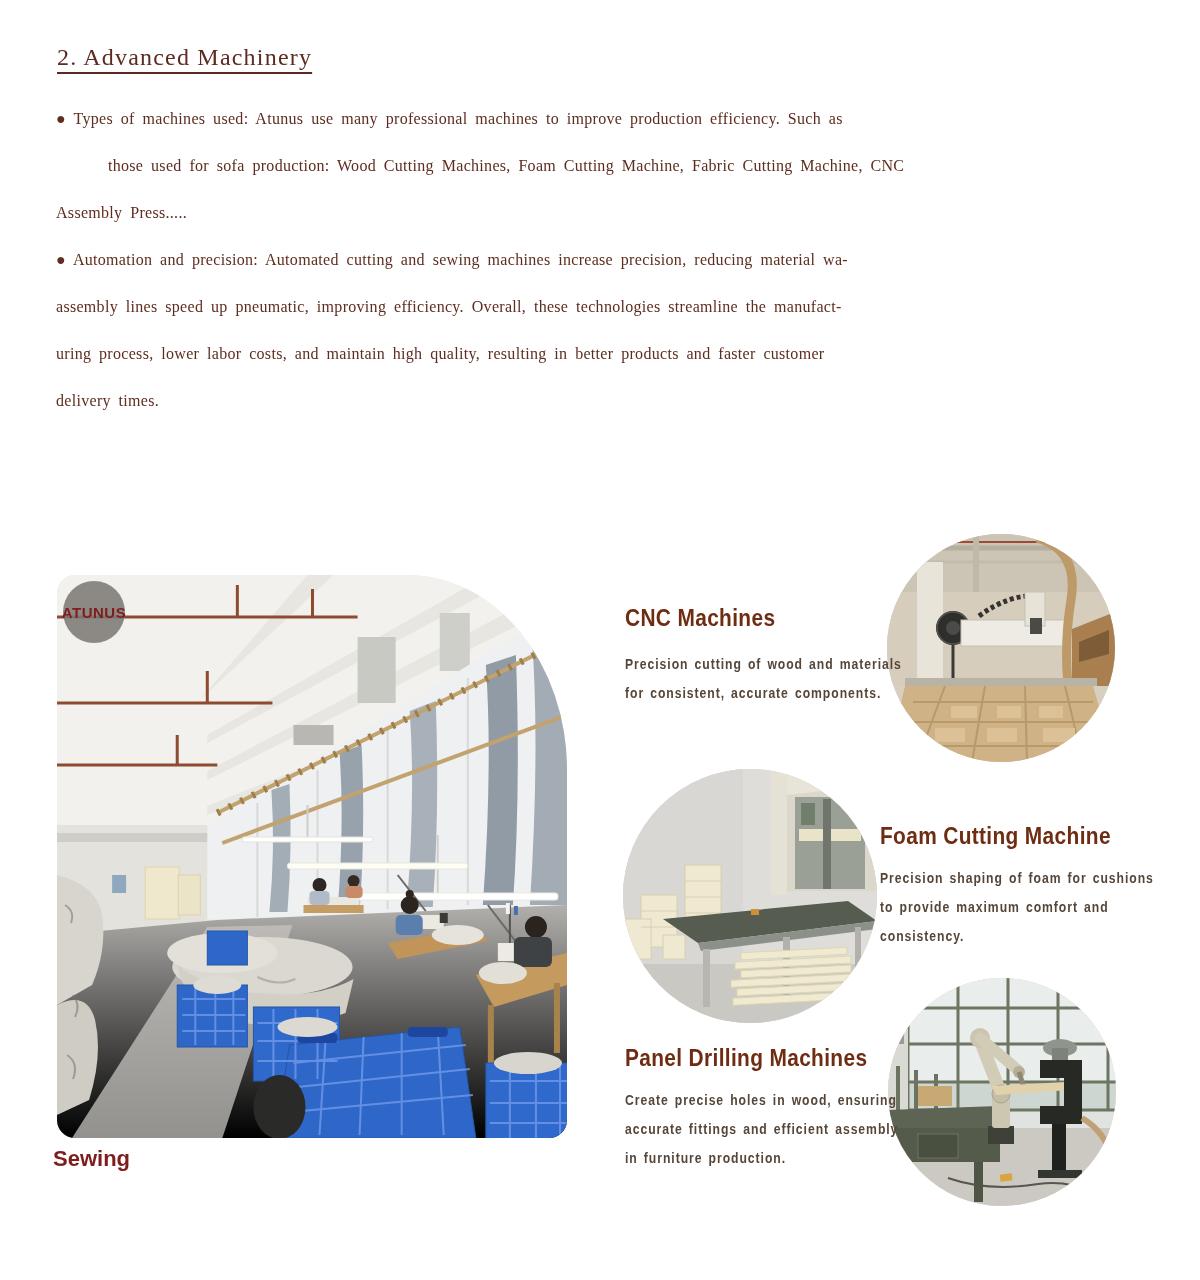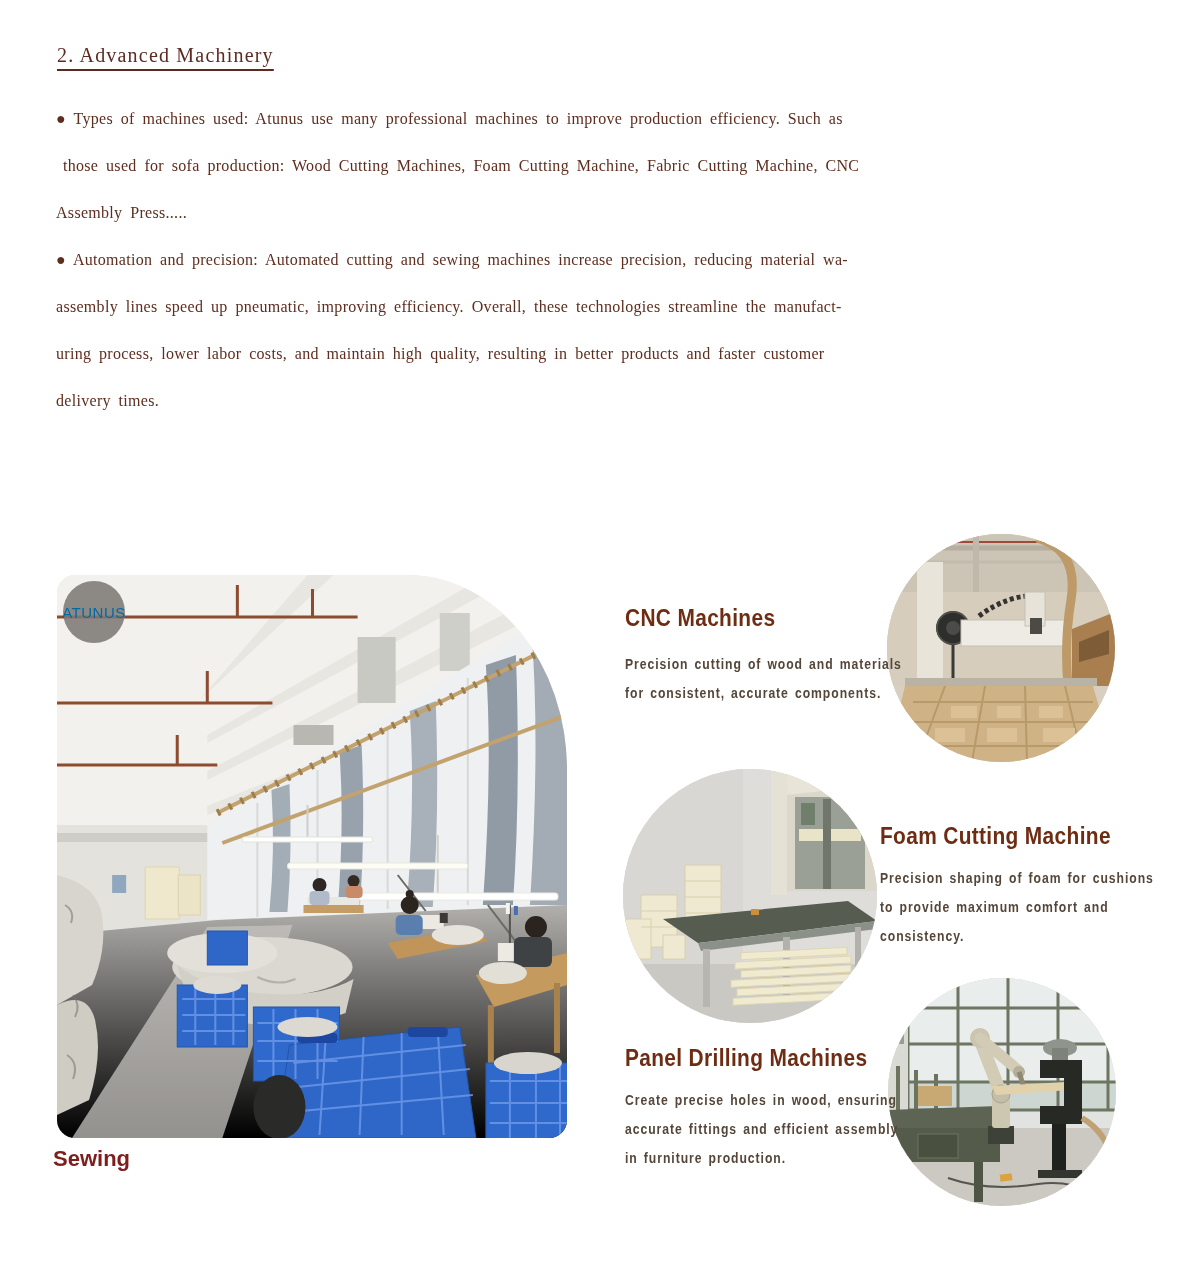--- a/index.html
+++ b/index.html
@@ -1,35 +1,35 @@
 <!DOCTYPE html>
 <html><head>
 <meta charset="utf-8">
 <style>
   html,body{margin:0;padding:0;background:#ffffff;}
   .page{position:relative;width:1200px;height:1280px;background:#ffffff;overflow:hidden;
         font-family:"Liberation Serif", serif;}
 
   
-  .title{position:absolute;left:57px;top:44px;margin:0;font-size:20px;font-weight:400;
+  .title{position:absolute;left:57px;top:44px;margin:0;font-size:24px;font-weight:400;
          color:#5c2a22;letter-spacing:1.2px;text-decoration:underline;
          text-underline-offset:7px;text-decoration-thickness:1.5px;}
   .intro{position:absolute;left:56px;top:95px;width:1105px;color:#5e2d1f;
          font-size:16px;letter-spacing:0.3px;word-spacing:3.5px;}
   .intro .line{height:47px;line-height:47px;white-space:nowrap;}
-  .intro .line.indent{padding-left:7px;}
+  .intro .line.indent{padding-left:7px;margin-left:45px;}
 
   
   .main-photo{position:absolute;left:57px;top:575px;width:510px;height:563px;
               border-radius:18px 160px 18px 18px / 18px 195px 18px 18px;
               overflow:hidden;background:#e9e8e4;}
   .main-photo svg{display:block;width:100%;height:100%;}
   .badge{position:absolute;left:6px;top:6px;width:62px;height:62px;border-radius:50%;
          background:rgba(125,122,118,0.88);display:flex;align-items:center;justify-content:center;}
-  .badge span{color:#0369a1;font-family:"Liberation Sans", sans-serif;font-weight:400;
+  .badge span{color:#7f1d1d;font-family:"Liberation Sans", sans-serif;font-weight:700;
               font-size:15px;letter-spacing:0.5px;}
   .caption{position:absolute;left:53px;top:1146px;font-family:"Liberation Sans", sans-serif;
            font-weight:700;font-size:22px;color:#7f1d1d;}
 
   
   .feature-photo{position:absolute;border-radius:50%;overflow:hidden;background:#d9d4c9;}
   .feature-photo svg{display:block;width:100%;height:100%;}
   .cnc-photo{left:887px;top:534px;width:228px;height:228px;}
   .foam-photo{left:623px;top:769px;width:254px;height:254px;}
   .panel-photo{left:888px;top:978px;width:228px;height:228px;}

